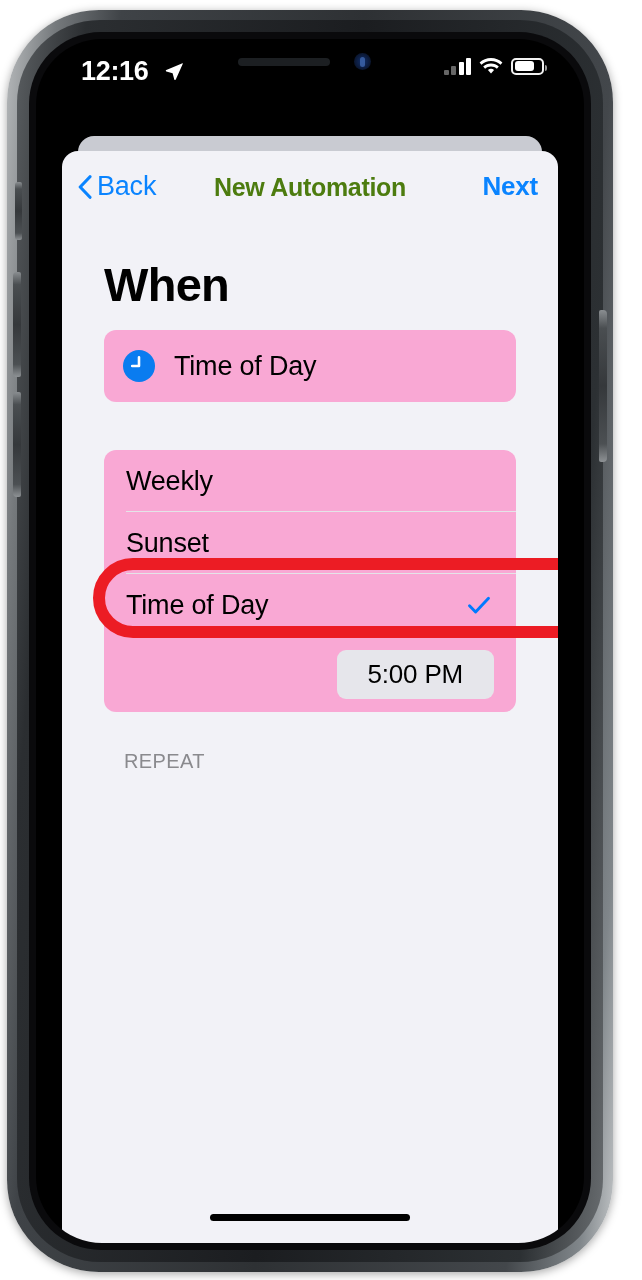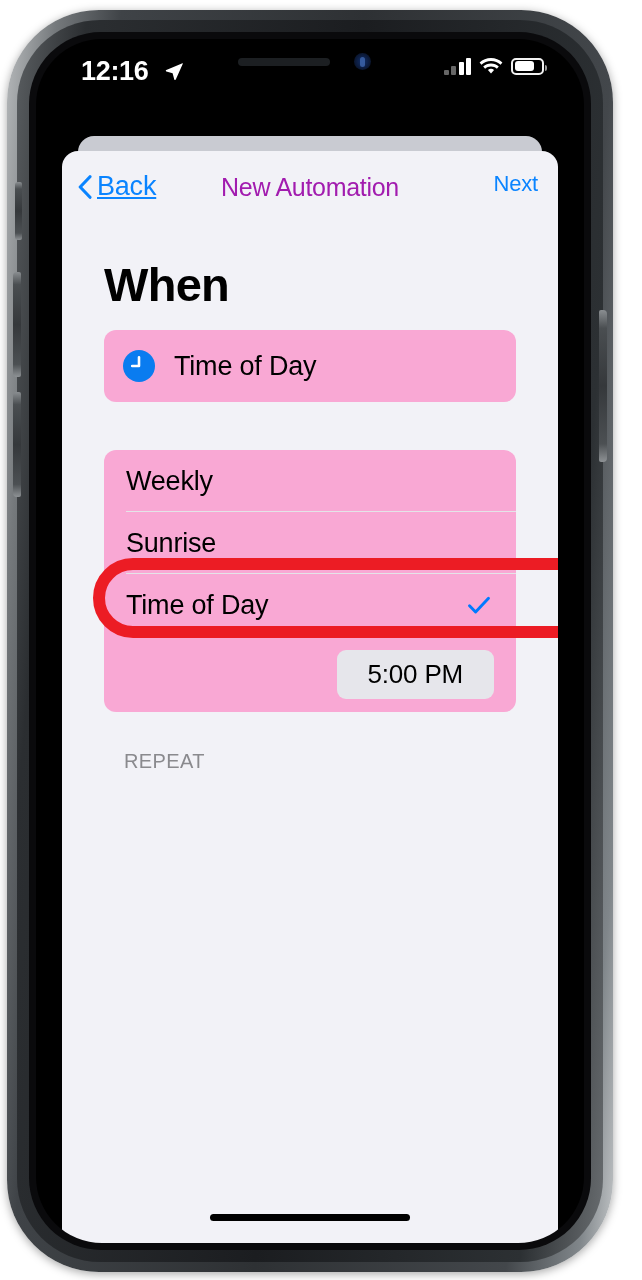--- a/index.html
+++ b/index.html
@@ -202,40 +202,40 @@
   .nav-back {
     position: absolute;
     left: 16px;
     top: 20px;
     display: flex;
     align-items: center;
     gap: 5px;
     color: #0a84ff;
     font-size: 27px;
     letter-spacing: -0.2px;
-    text-decoration: underline;
   }
   .chev-left { width: 14px; height: 24px; display: block; }
   .nav-title {
     position: absolute;
     left: 0; right: 0;
     top: 22px;
     text-align: center;
     font-size: 25px;
-    font-weight: 400;
-    color: #a21caf;
+    font-weight: 700;
+    color: #4d7c0f;
     letter-spacing: -0.3px;
   }
   .nav-next {
     position: absolute;
     right: 20px;
     top: 20px;
     color: #0a84ff;
-    font-size: 22px;
+    font-size: 26px;
     letter-spacing: -0.2px;
+    font-weight: bold;
   }
 
   
   .content {
     position: absolute;
     left: 0; right: 0;
     top: 72px;
     bottom: 0;
     padding: 0 16px;
   }
@@ -419,21 +419,21 @@
           <div class="gap"></div>
 
           <div class="card">
 
             <div class="list-row">
               <span>Weekly</span>
               <div class="sep"></div>
             </div>
 
             <div class="list-row">
-              <span>Sunrise</span>
+              <span>Sunset</span>
               <div class="sep"></div>
             </div>
 
             <div class="list-row">
               <span>Time of Day</span>
               <svg class="check" viewBox="0 0 26 26">
                 <path d="M3.5 13.8 L9.6 20 L22.5 6.2" fill="none" stroke="#007aff" stroke-width="2.9" stroke-linecap="round" stroke-linejoin="round"></path>
               </svg>
             </div>
 

